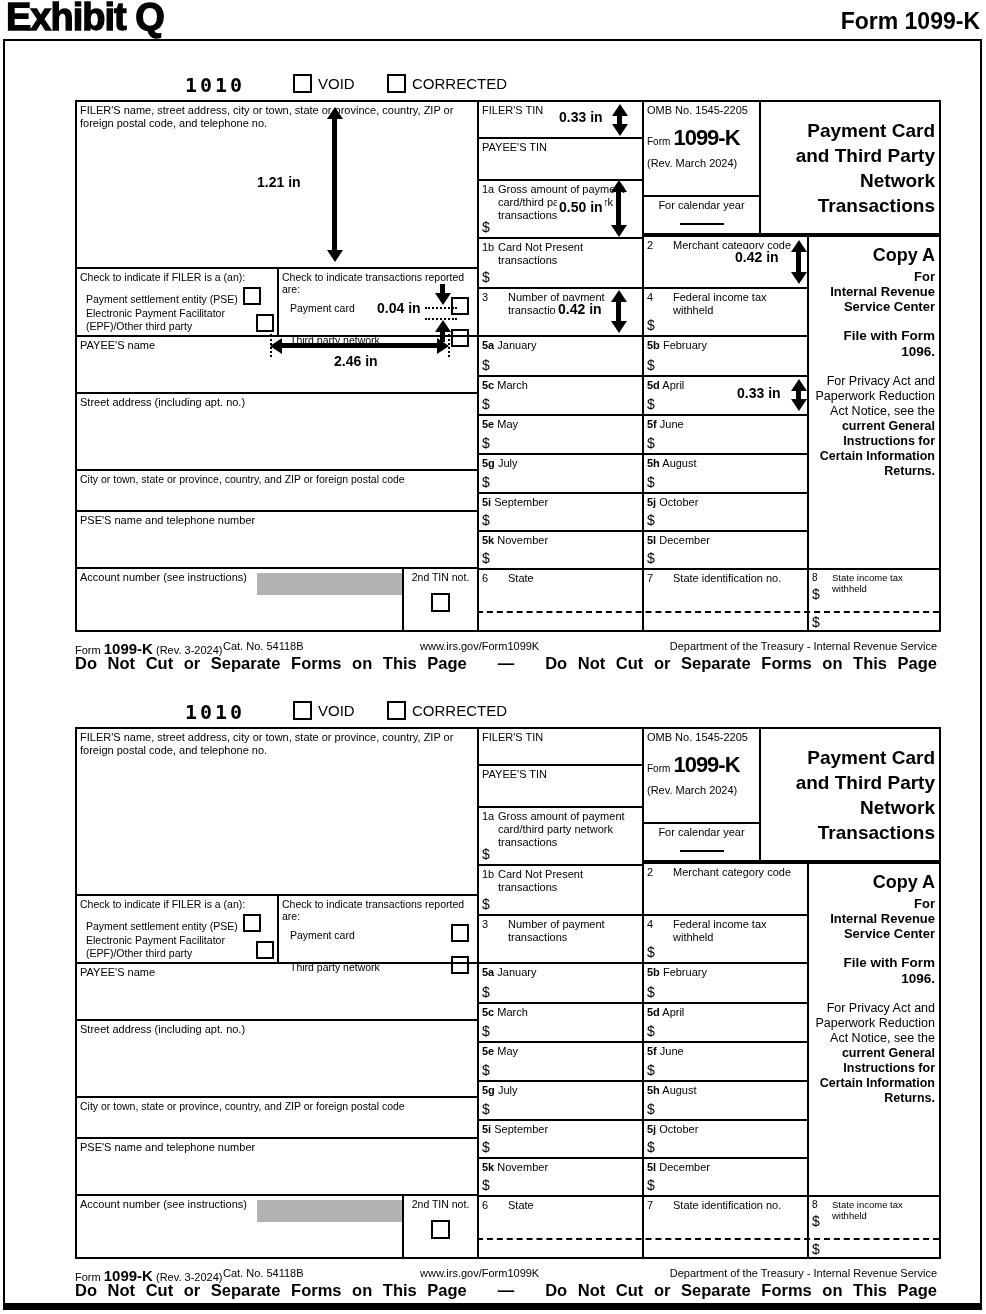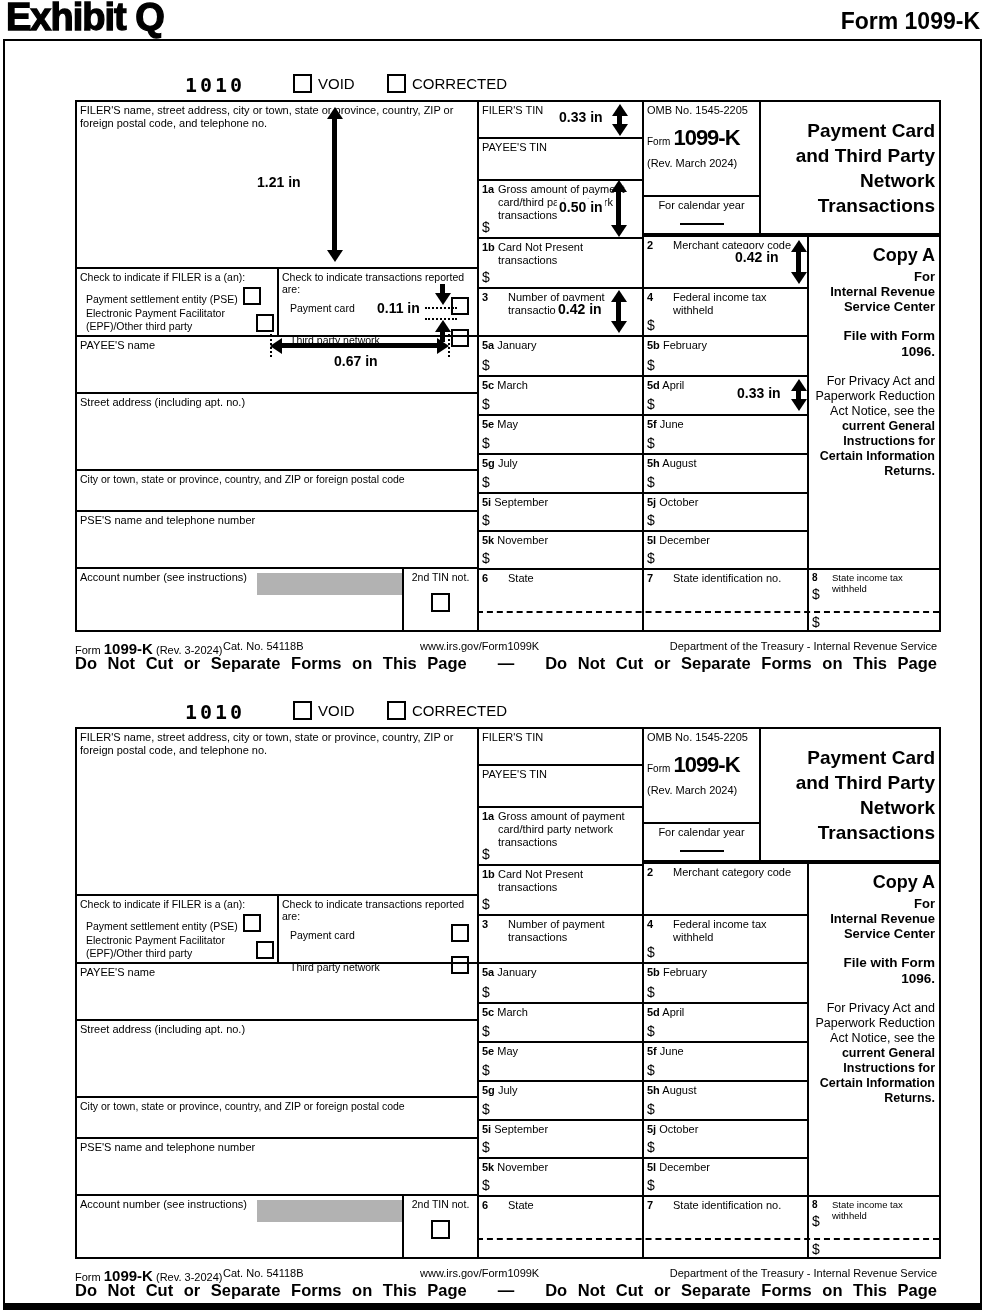--- a/index.html
+++ b/index.html
@@ -8,21 +8,21 @@
   #hdr-form{position:absolute;right:6px;top:8px;font-size:23px;font-weight:bold;}
   #sheet{position:absolute;left:3px;top:39px;width:979px;height:1271px;border:2px solid #000;border-bottom:7px solid #000;box-sizing:border-box;}
   .form-block{position:absolute;left:0;width:975px;height:627px;}
   .code{position:absolute;font-family:"DejaVu Sans Mono",monospace;font-weight:bold;font-size:20px;letter-spacing:3px;}
   .cbgroup{position:absolute;font-size:15px;display:flex;align-items:center;gap:6px;}
   .cb{display:inline-block;width:15px;height:15px;border:2px solid #000;background:#fff;flex:none;}
   .ftable{position:absolute;left:70px;top:59px;width:862px;height:528px;border:2px solid #000;box-sizing:content-box;background:#fff;}
   .cell{position:absolute;box-sizing:border-box;border-left:2px solid #000;border-top:2px solid #000;font-size:11px;line-height:1.18;padding:2px 3px;}
   .noL{border-left:none}.noT{border-top:none}.thickB{border-bottom:4px solid #000;}
   .bn{font-weight:bold;}
-  .num{position:absolute;left:3px;top:2px;font-weight:bold;}
+  .num{position:absolute;left:3px;top:2px;font-weight:normal;}
   .hang{display:block;margin-left:16px;}
   .hang2{display:block;margin-left:26px;}
   .dollar{position:absolute;left:3px;bottom:1px;font-size:14px;}
   .grayfield{position:absolute;left:180px;top:4px;width:145px;height:22px;background:#b2b2b2;}
   .dashline{position:absolute;height:0;border-top:2px dashed #000;}
   .opt{display:flex;align-items:flex-end;margin-top:4px;}
   .opt .cb{width:14px;height:14px;margin-left:5px;}
   .opt.far .cb{margin-left:auto;margin-right:5px;}
   .omb-line{font-size:11px;}
   .fw{font-size:10px;}
@@ -213,25 +213,25 @@
       <div class="varr" style="left:539px;top:89px;height:35px"></div>
       <span class="mlabel" style="left:480px;top:97px">0.50 in</span>
       <div class="varr" style="left:719px;top:149px;height:22px"></div>
       <span class="mlabel" style="left:656px;top:147px">0.42 in</span>
       <div class="varr" style="left:539px;top:199px;height:21px"></div>
       <span class="mlabel" style="left:479px;top:199px">0.42 in</span>
       <div class="varr-d" style="left:363px;top:182px;height:10px"></div>
       <div class="doth" style="left:348px;top:205px;width:32px"></div>
       <div class="doth" style="left:348px;top:216px;width:32px"></div>
       <div class="varr-u" style="left:363px;top:229px;height:11px"></div>
-      <span class="mlabel" style="left:298px;top:198px">0.11 in</span>
+      <span class="mlabel" style="left:298px;top:198px">0.04 in</span>
       <div class="dotv" style="left:193px;top:232px;height:23px"></div>
       <div class="dotv" style="left:371px;top:232px;height:23px"></div>
       <div class="harr" style="left:204px;top:241px;width:157px"></div>
-      <span class="mlabel" style="left:255px;top:251px">0.67 in</span>
+      <span class="mlabel" style="left:255px;top:251px">2.46 in</span>
       <div class="varr" style="left:719px;top:288px;height:10px"></div>
       <span class="mlabel" style="left:658px;top:283px">0.33 in</span>
     </div>
 
     <div class="f-info">
       <span class="fi" style="left:0"><span>Form</span> <span class="f-num">1099-K</span> <span>(Rev. 3-2024)</span></span>
       <span class="fi" style="left:148px">Cat. No. 54118B</span>
       <span class="fi" style="left:345px">www.irs.gov/Form1099K</span>
       <span class="fi" style="right:0">Department of the Treasury - Internal Revenue Service</span>
     </div>

